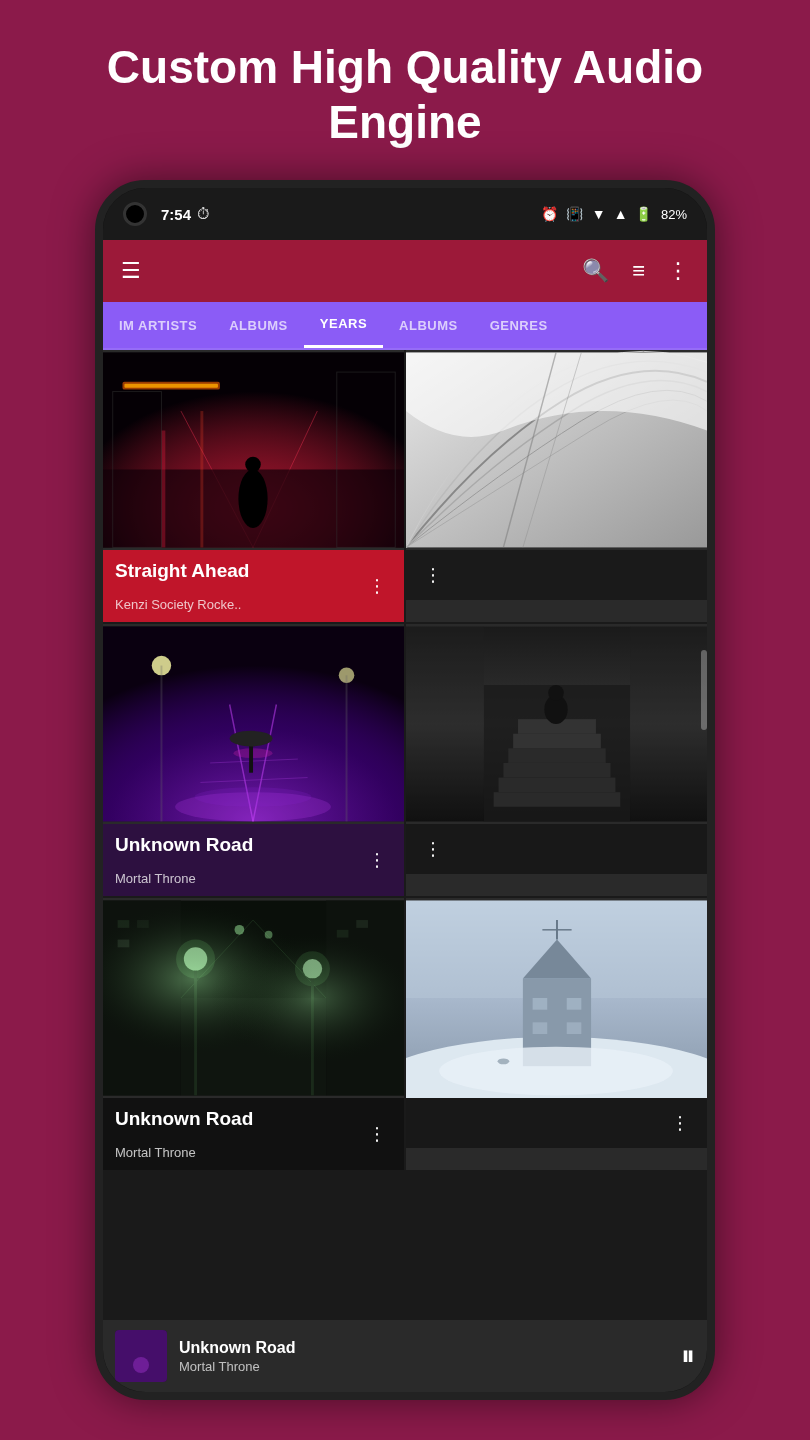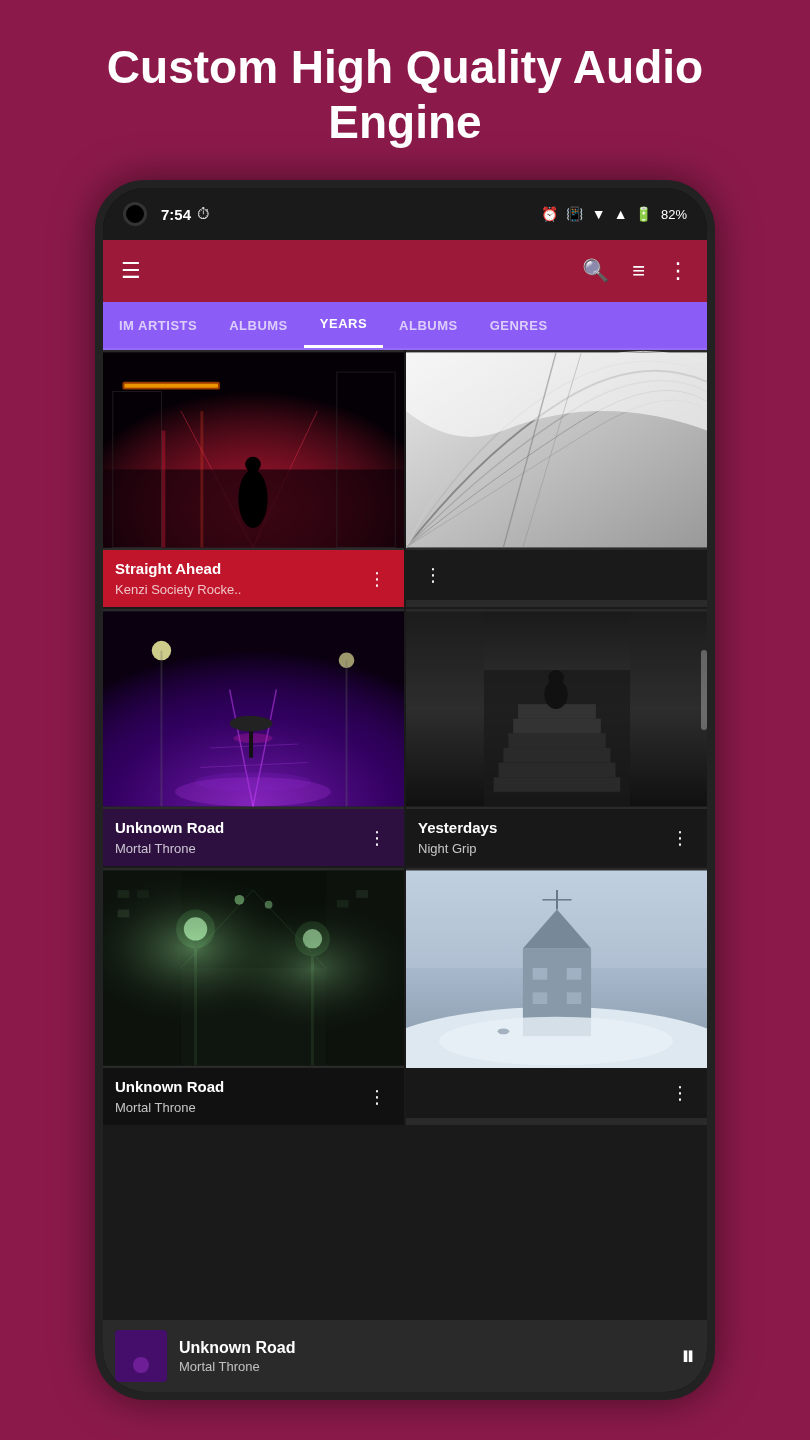--- a/index.html
+++ b/index.html
@@ -172,29 +172,29 @@
     .album-info-bar.red-bg {
       background: #C0152A;
     }
 
     .album-text {
       flex: 1;
     }
 
     .album-title {
       color: white;
-      font-size: 15px;
+      font-size: 19px;
       font-weight: bold;
       line-height: 1.2;
     }
 
     .album-subtitle {
       color: rgba(255,255,255,0.75);
       font-size: 13px;
-      margin-top: 4px;
+      margin-top: 14px;
     }
 
     .more-btn {
       color: white;
       font-size: 18px;
       cursor: pointer;
       padding: 4px 6px;
     }
 
     
@@ -434,24 +434,20 @@
           <rect x="110" y="110" width="90" height="15" fill="#333"></rect>
           <rect x="115" y="95" width="80" height="15" fill="#333"></rect>
 
           <ellipse cx="154" cy="85" rx="12" ry="15" fill="#111"></ellipse>
           <circle cx="154" cy="68" r="8" fill="#111"></circle>
 
           <rect x="0" y="0" width="80" height="200" fill="#222" opacity="0.3"></rect>
           <rect x="230" y="0" width="79" height="200" fill="#222" opacity="0.3"></rect>
         </svg>
         <div class="album-info-bar" style="background: #181818;">
-          <div class="album-text">
-            <div class="album-title">Yesterdays</div>
-            <div class="album-subtitle">Night Grip</div>
-          </div>
           <span class="more-btn">⋮</span>
         </div>
       </div>
 
       <div class="album-item">
 
         <svg class="cover-svg" viewBox="0 0 309 200" xmlns="http://www.w3.org/2000/svg">
           <defs>
             <radialGradient id="g5a" cx="30%" cy="40%" r="40%">
               <stop offset="0%" stop-color="#aaffaa" stop-opacity="0.4"></stop>

